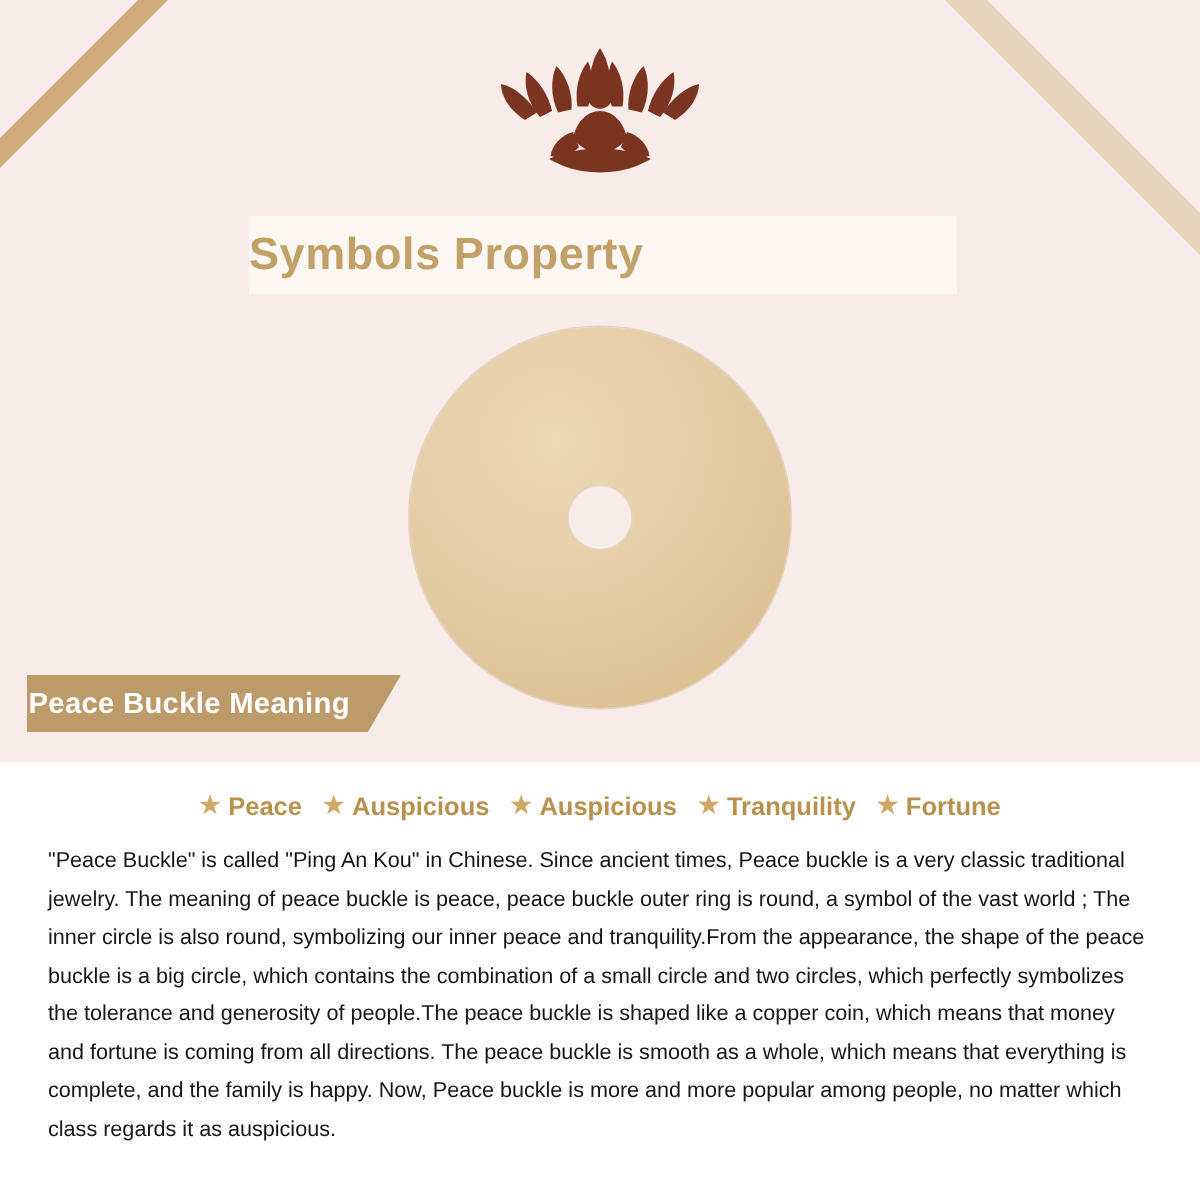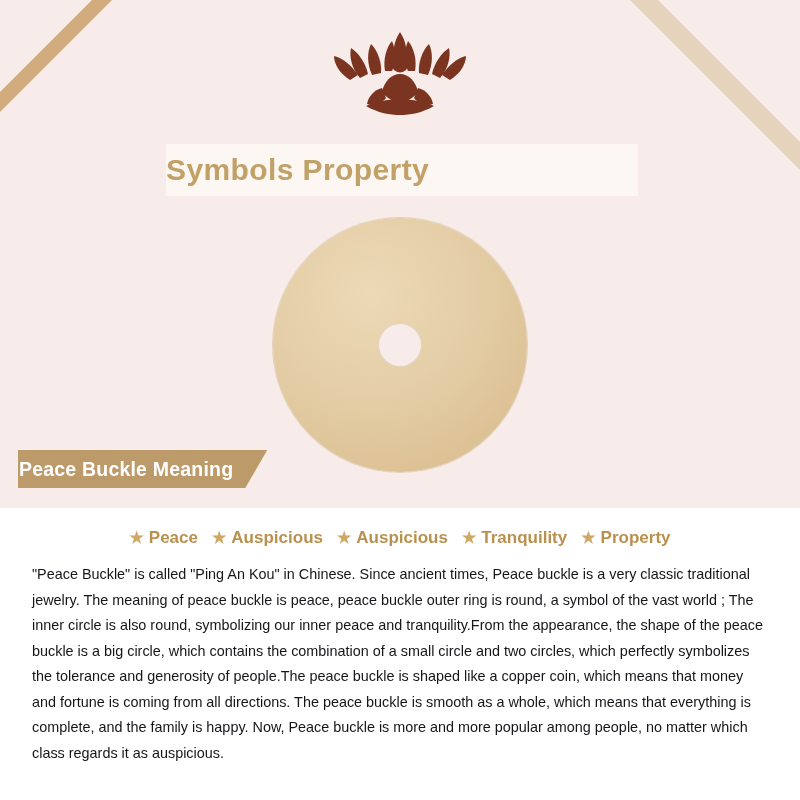--- a/index.html
+++ b/index.html
@@ -253,20 +253,20 @@
       <span class="kw">
         <span class="star">★</span>
         <span>Auspicious</span>
       </span>
       <span class="kw">
         <span class="star">★</span>
         <span>Tranquility</span>
       </span>
       <span class="kw">
         <span class="star">★</span>
-        <span>Property</span>
+        <span>Fortune</span>
       </span>
     </div>
 
     <p class="body-copy">"Peace Buckle" is called "Ping An Kou" in Chinese. Since ancient times, Peace buckle is a very classic traditional jewelry. The meaning of peace buckle is peace, peace buckle outer ring is round, a symbol of the vast world ; The inner circle is also round, symbolizing our inner peace and tranquility.From the appearance, the shape of the peace buckle is a big circle, which contains the combination of a small circle and two circles, which perfectly symbolizes the tolerance and generosity of people.The peace buckle is shaped like a copper coin, which means that money and fortune is coming from all directions. The peace buckle is smooth as a whole, which means that everything is complete, and the family is happy. Now, Peace buckle is more and more popular among people, no matter which class regards it as auspicious.</p>
   </div>
 
 </div>
 
 </body></html>

